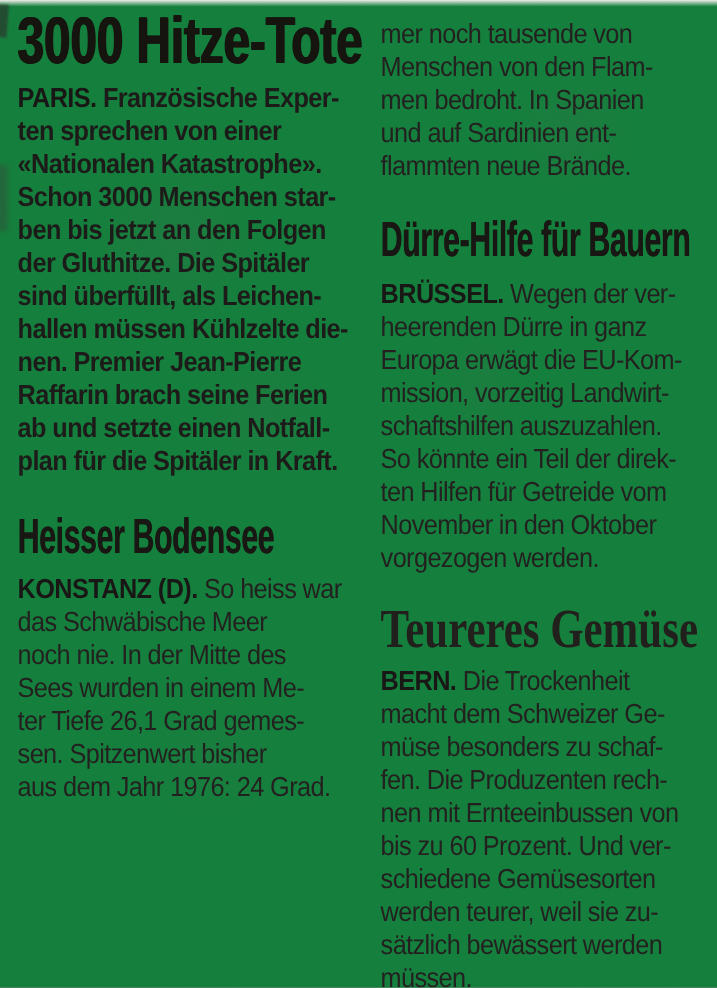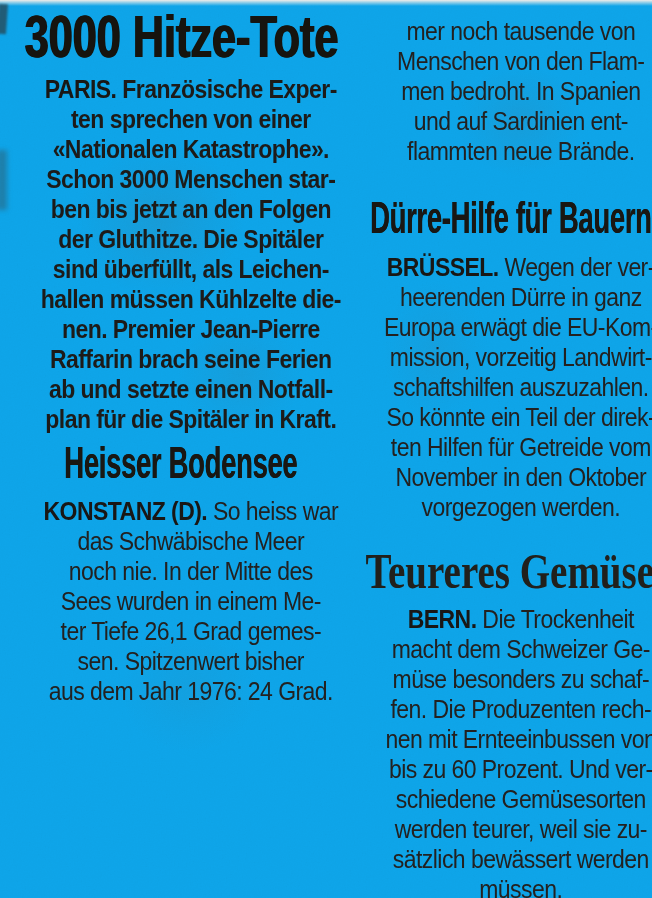--- a/index.html
+++ b/index.html
@@ -4,25 +4,24 @@
 <title>Zeitungsausschnitt</title>
 <style>
   html, body {
     margin: 0; padding: 0;
     background: #8a8a88;
   }
   .page {
     position: relative;
     width: 652px; height: 898px;
     margin: 0;
-    background: #0ea5e9;
+    background: #15803d;
     overflow: hidden;
     font-family: "Liberation Sans", sans-serif;
     color: #211f1e;
-    text-align: center;
   }
   
   .edge-top {
     position: absolute; left: 0; top: 0; width: 652px; height: 6px;
     background: linear-gradient(#efede9, rgba(239,237,233,0));
   }
   .corner-mark {
     position: absolute; left: -2px; top: 4px; width: 9px; height: 30px;
     background: rgba(45,44,42,.6);
     filter: blur(1.2px);
@@ -112,21 +111,21 @@
     color: #232120;
     width: 380px;
     transform: scaleX(.92);
     transform-origin: 0 0;
     letter-spacing: -.6px;
     white-space: pre-line;
   }
   .body.bold { font-weight: 700; color: #1d1b19; }
   .dateline { font-weight: 700; color: #191715; }
 
-  .m-art2 { margin-top: 4px; }
+  .m-art2 { margin-top: 29px; }
   .m-p1   { margin-top: 6px; }
   .m-p2   { margin-top: 8px; }
   .m-art3 { margin-top: 20px; }
   .m-p3   { margin-top: 6px; }
   .m-cont { margin-top: 6px; }
   .m-art4 { margin-top: 28px; }
   .m-p4   { margin-top: 10px; }
   .m-art5 { margin-top: 22px; }
   .m-p5   { margin-top: 6px; }
 

